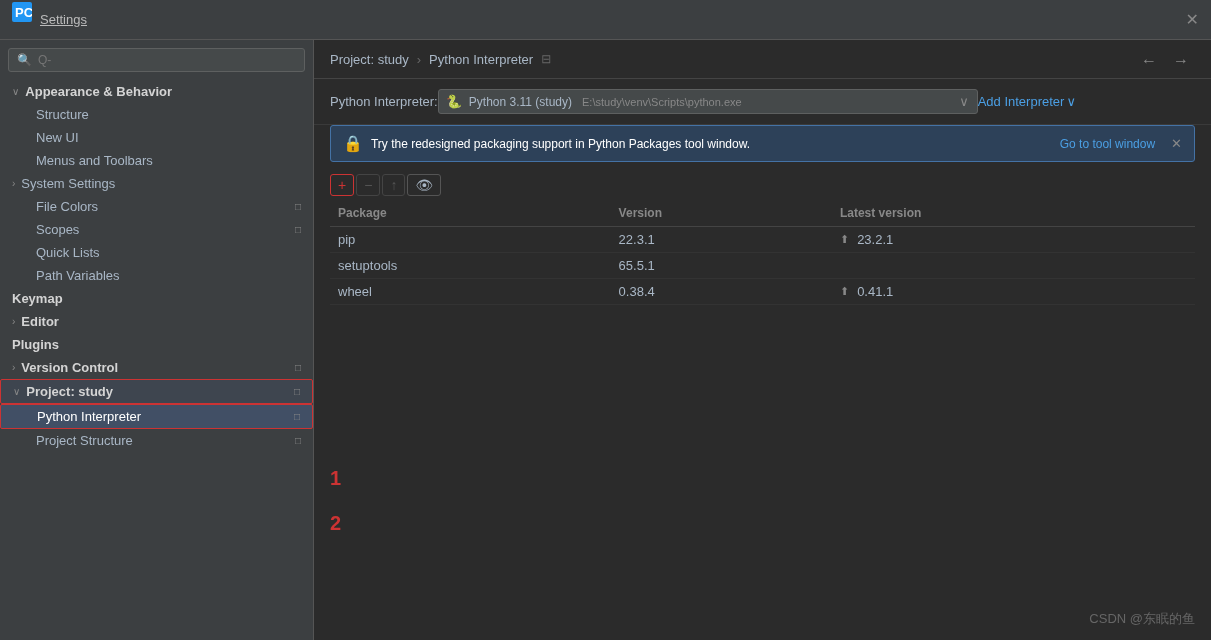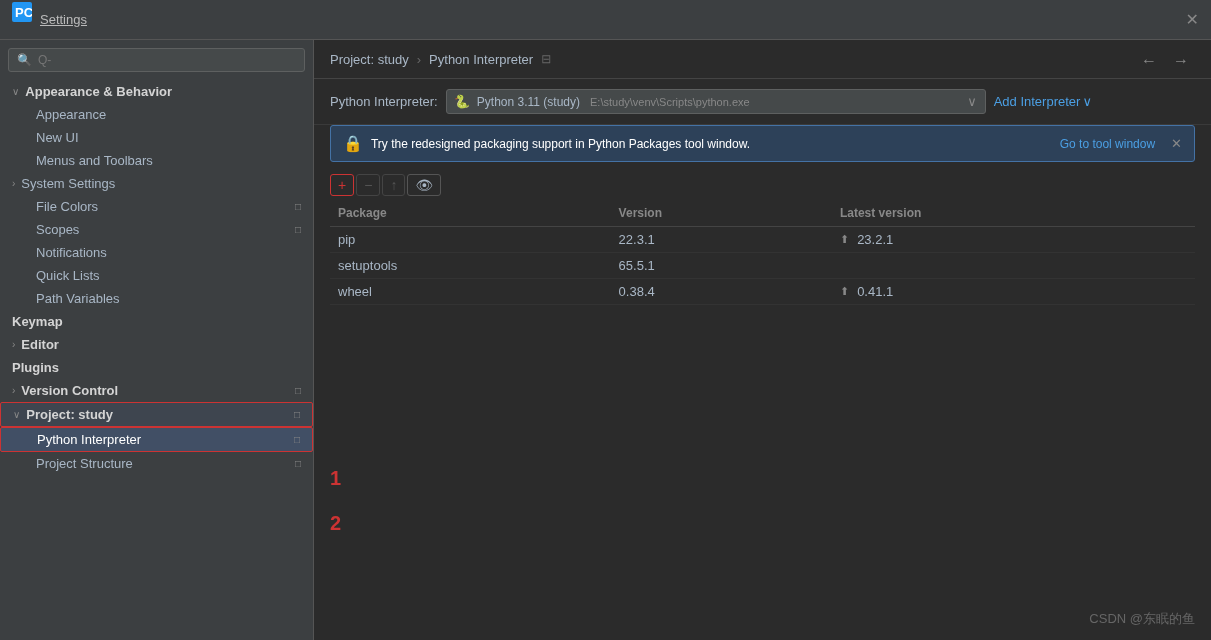--- a/index.html
+++ b/index.html
@@ -100,21 +100,20 @@
     .breadcrumb-current { color: #a9b7c6; font-weight: 500; }
     .breadcrumb-pin { color: #666; font-size: 12px; }
     .breadcrumb-nav { margin-left: auto; display: flex; gap: 4px; }
     .nav-btn { background: none; border: none; color: #888; cursor: pointer; font-size: 16px; padding: 2px 6px; }
 
     
     .interpreter-row {
       display: flex;
       align-items: center;
       padding: 10px 16px;
-      gap: 8px;
       border-bottom: 1px solid #3a3a3a;
     }
     .interpreter-label { color: #a9b7c6; white-space: nowrap; }
     .interpreter-select {
       flex: 1;
       background: #45494a;
       border: 1px solid #5e6060;
       border-radius: 3px;
       color: #a9b7c6;
       padding: 4px 8px;
@@ -233,43 +232,40 @@
       <span>🔍</span>
       <input type="text" placeholder="Q-" style="">
     </div>
     <div class="sidebar-tree">
 
       <div class="tree-item parent">
         <span class="chevron">∨</span>
         <span class="section-label">Appearance &amp; Behavior</span>
       </div>
       <div class="tree-item">
-        <span style="margin-left:24px">Appearance</span>
+        <span style="margin-left:24px">Structure</span>
       </div>
       <div class="tree-item">
         <span style="margin-left:24px">New UI</span>
       </div>
       <div class="tree-item">
         <span style="margin-left:24px">Menus and Toolbars</span>
       </div>
 
       <div class="tree-item parent">
         <span class="chevron">›</span>
         <span>System Settings</span>
       </div>
       <div class="tree-item">
         <span style="margin-left:24px">File Colors</span>
         <span class="icon-small" style="margin-left:auto">□</span>
       </div>
       <div class="tree-item">
         <span style="margin-left:24px">Scopes</span>
         <span class="icon-small" style="margin-left:auto">□</span>
-      </div>
-      <div class="tree-item">
-        <span style="margin-left:24px">Notifications</span>
       </div>
       <div class="tree-item">
         <span style="margin-left:24px">Quick Lists</span>
       </div>
       <div class="tree-item">
         <span style="margin-left:24px">Path Variables</span>
       </div>
 
       <div class="tree-item parent">
         <span class="section-label">Keymap</span>

